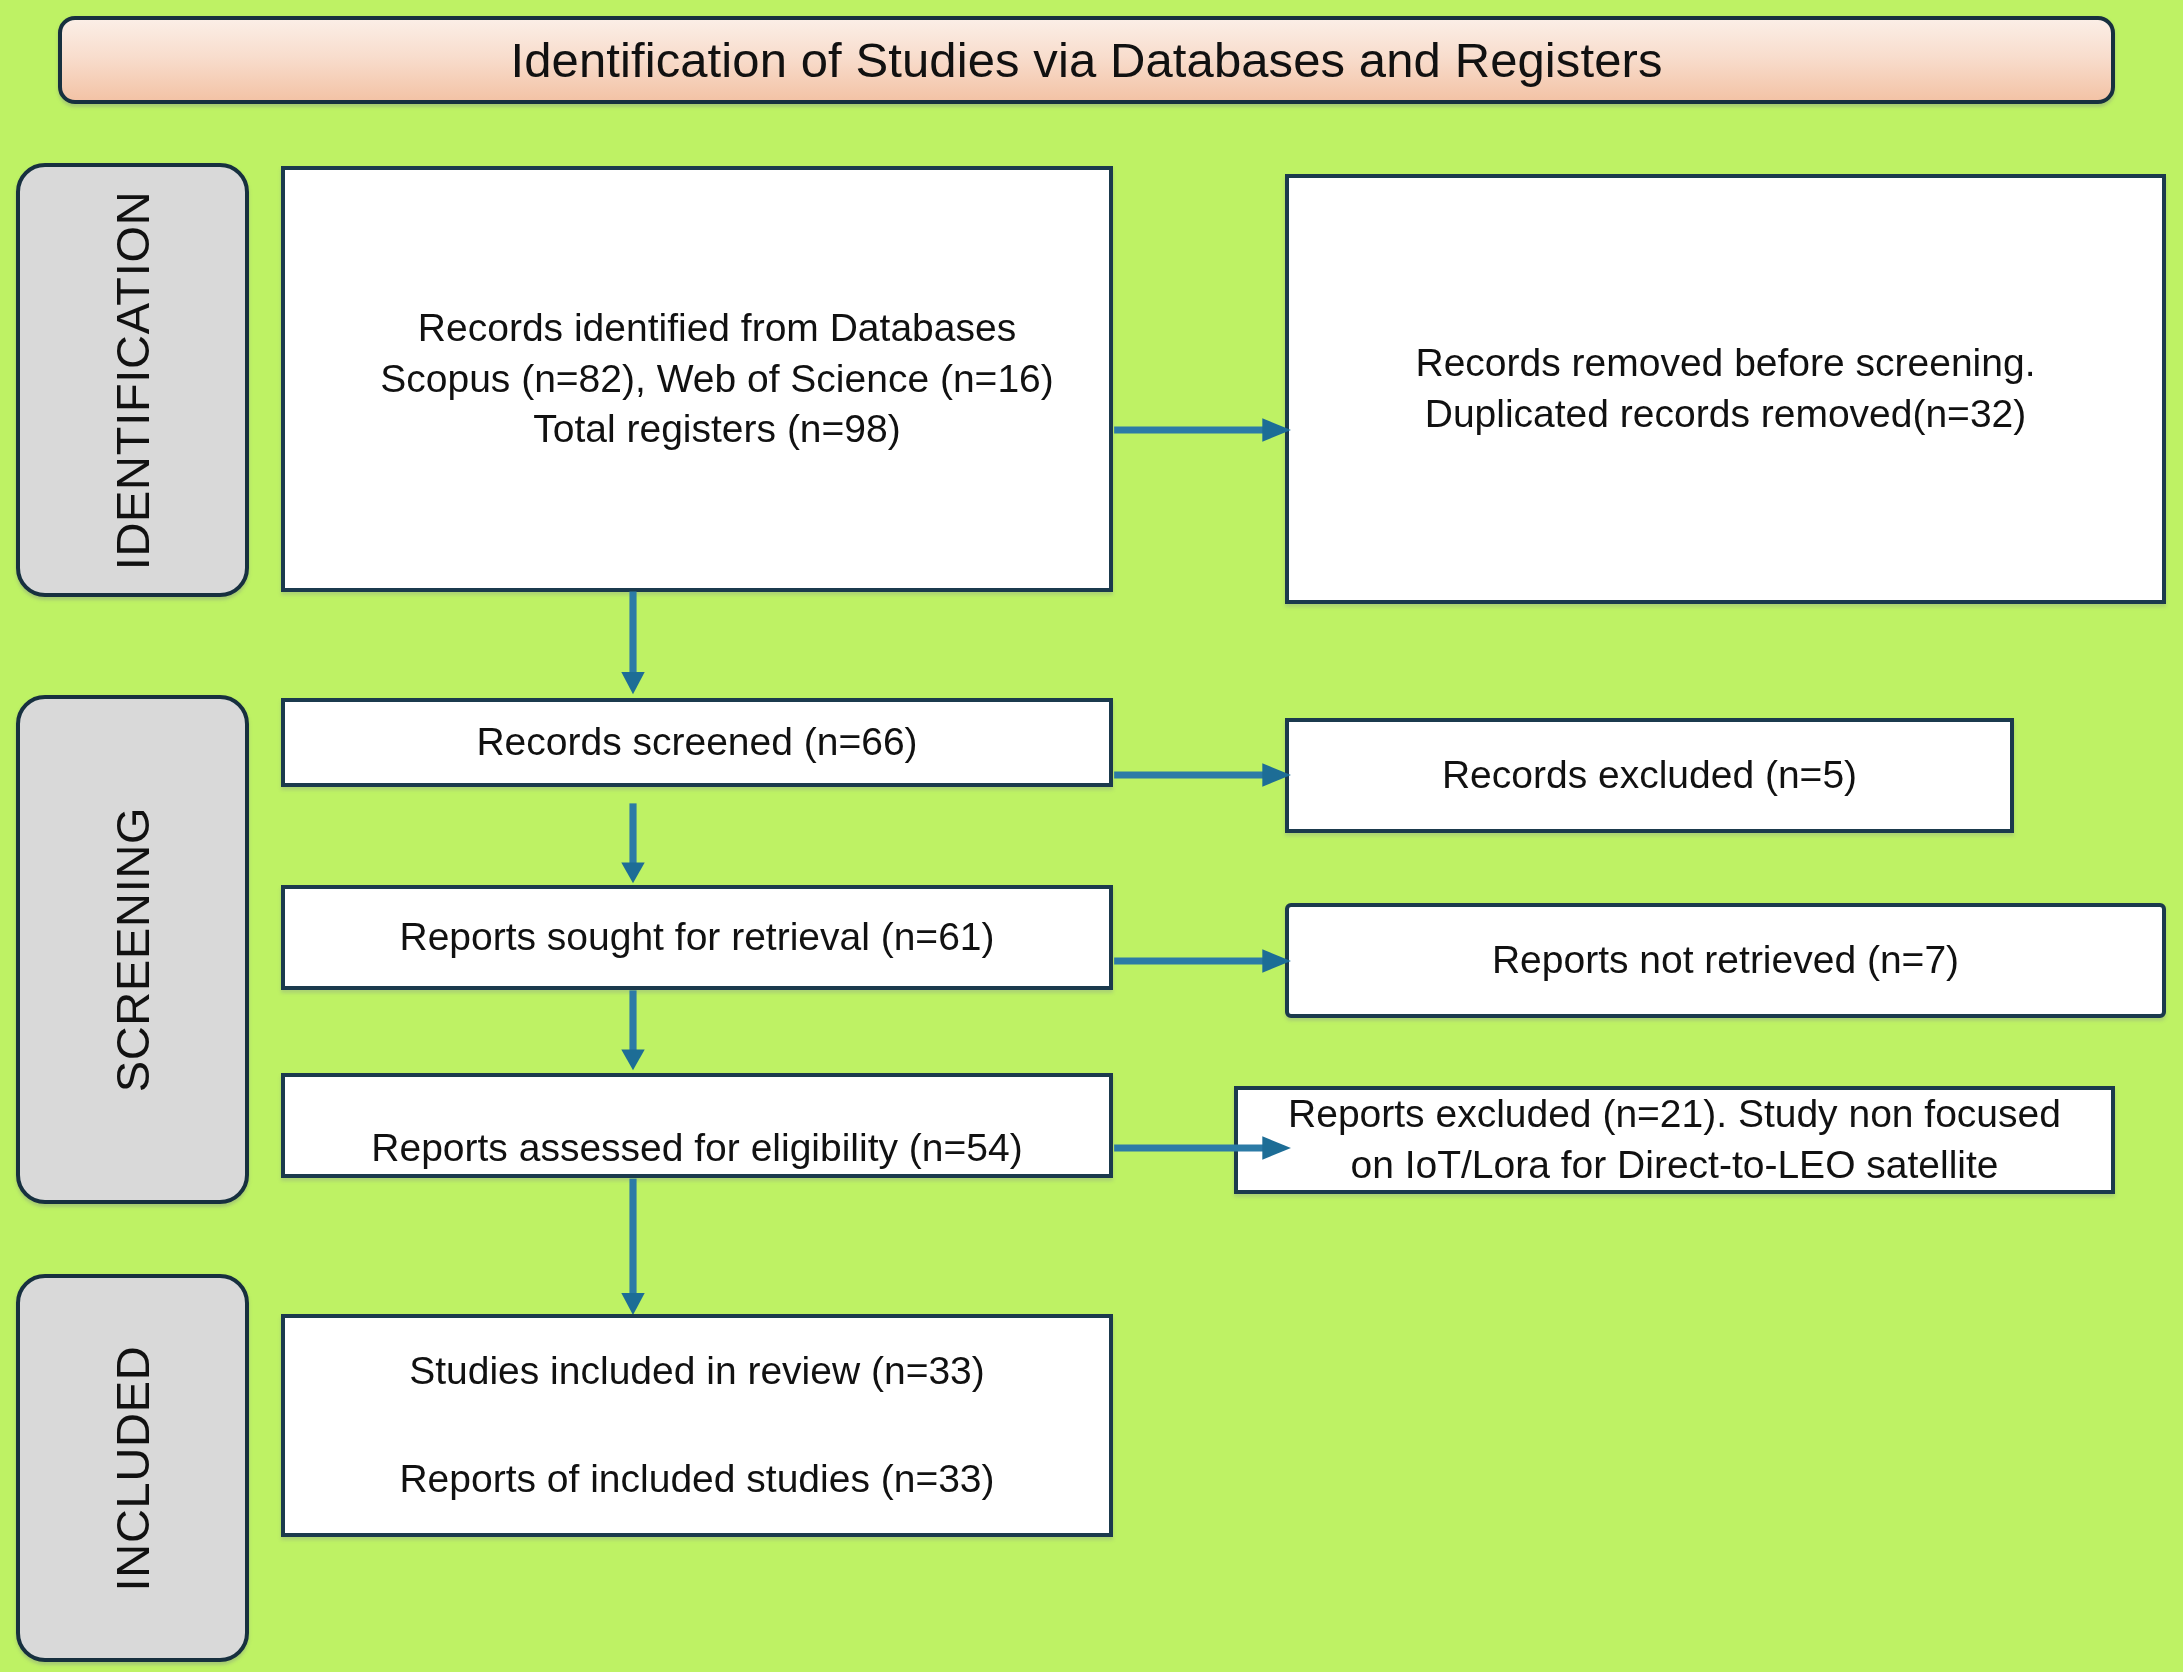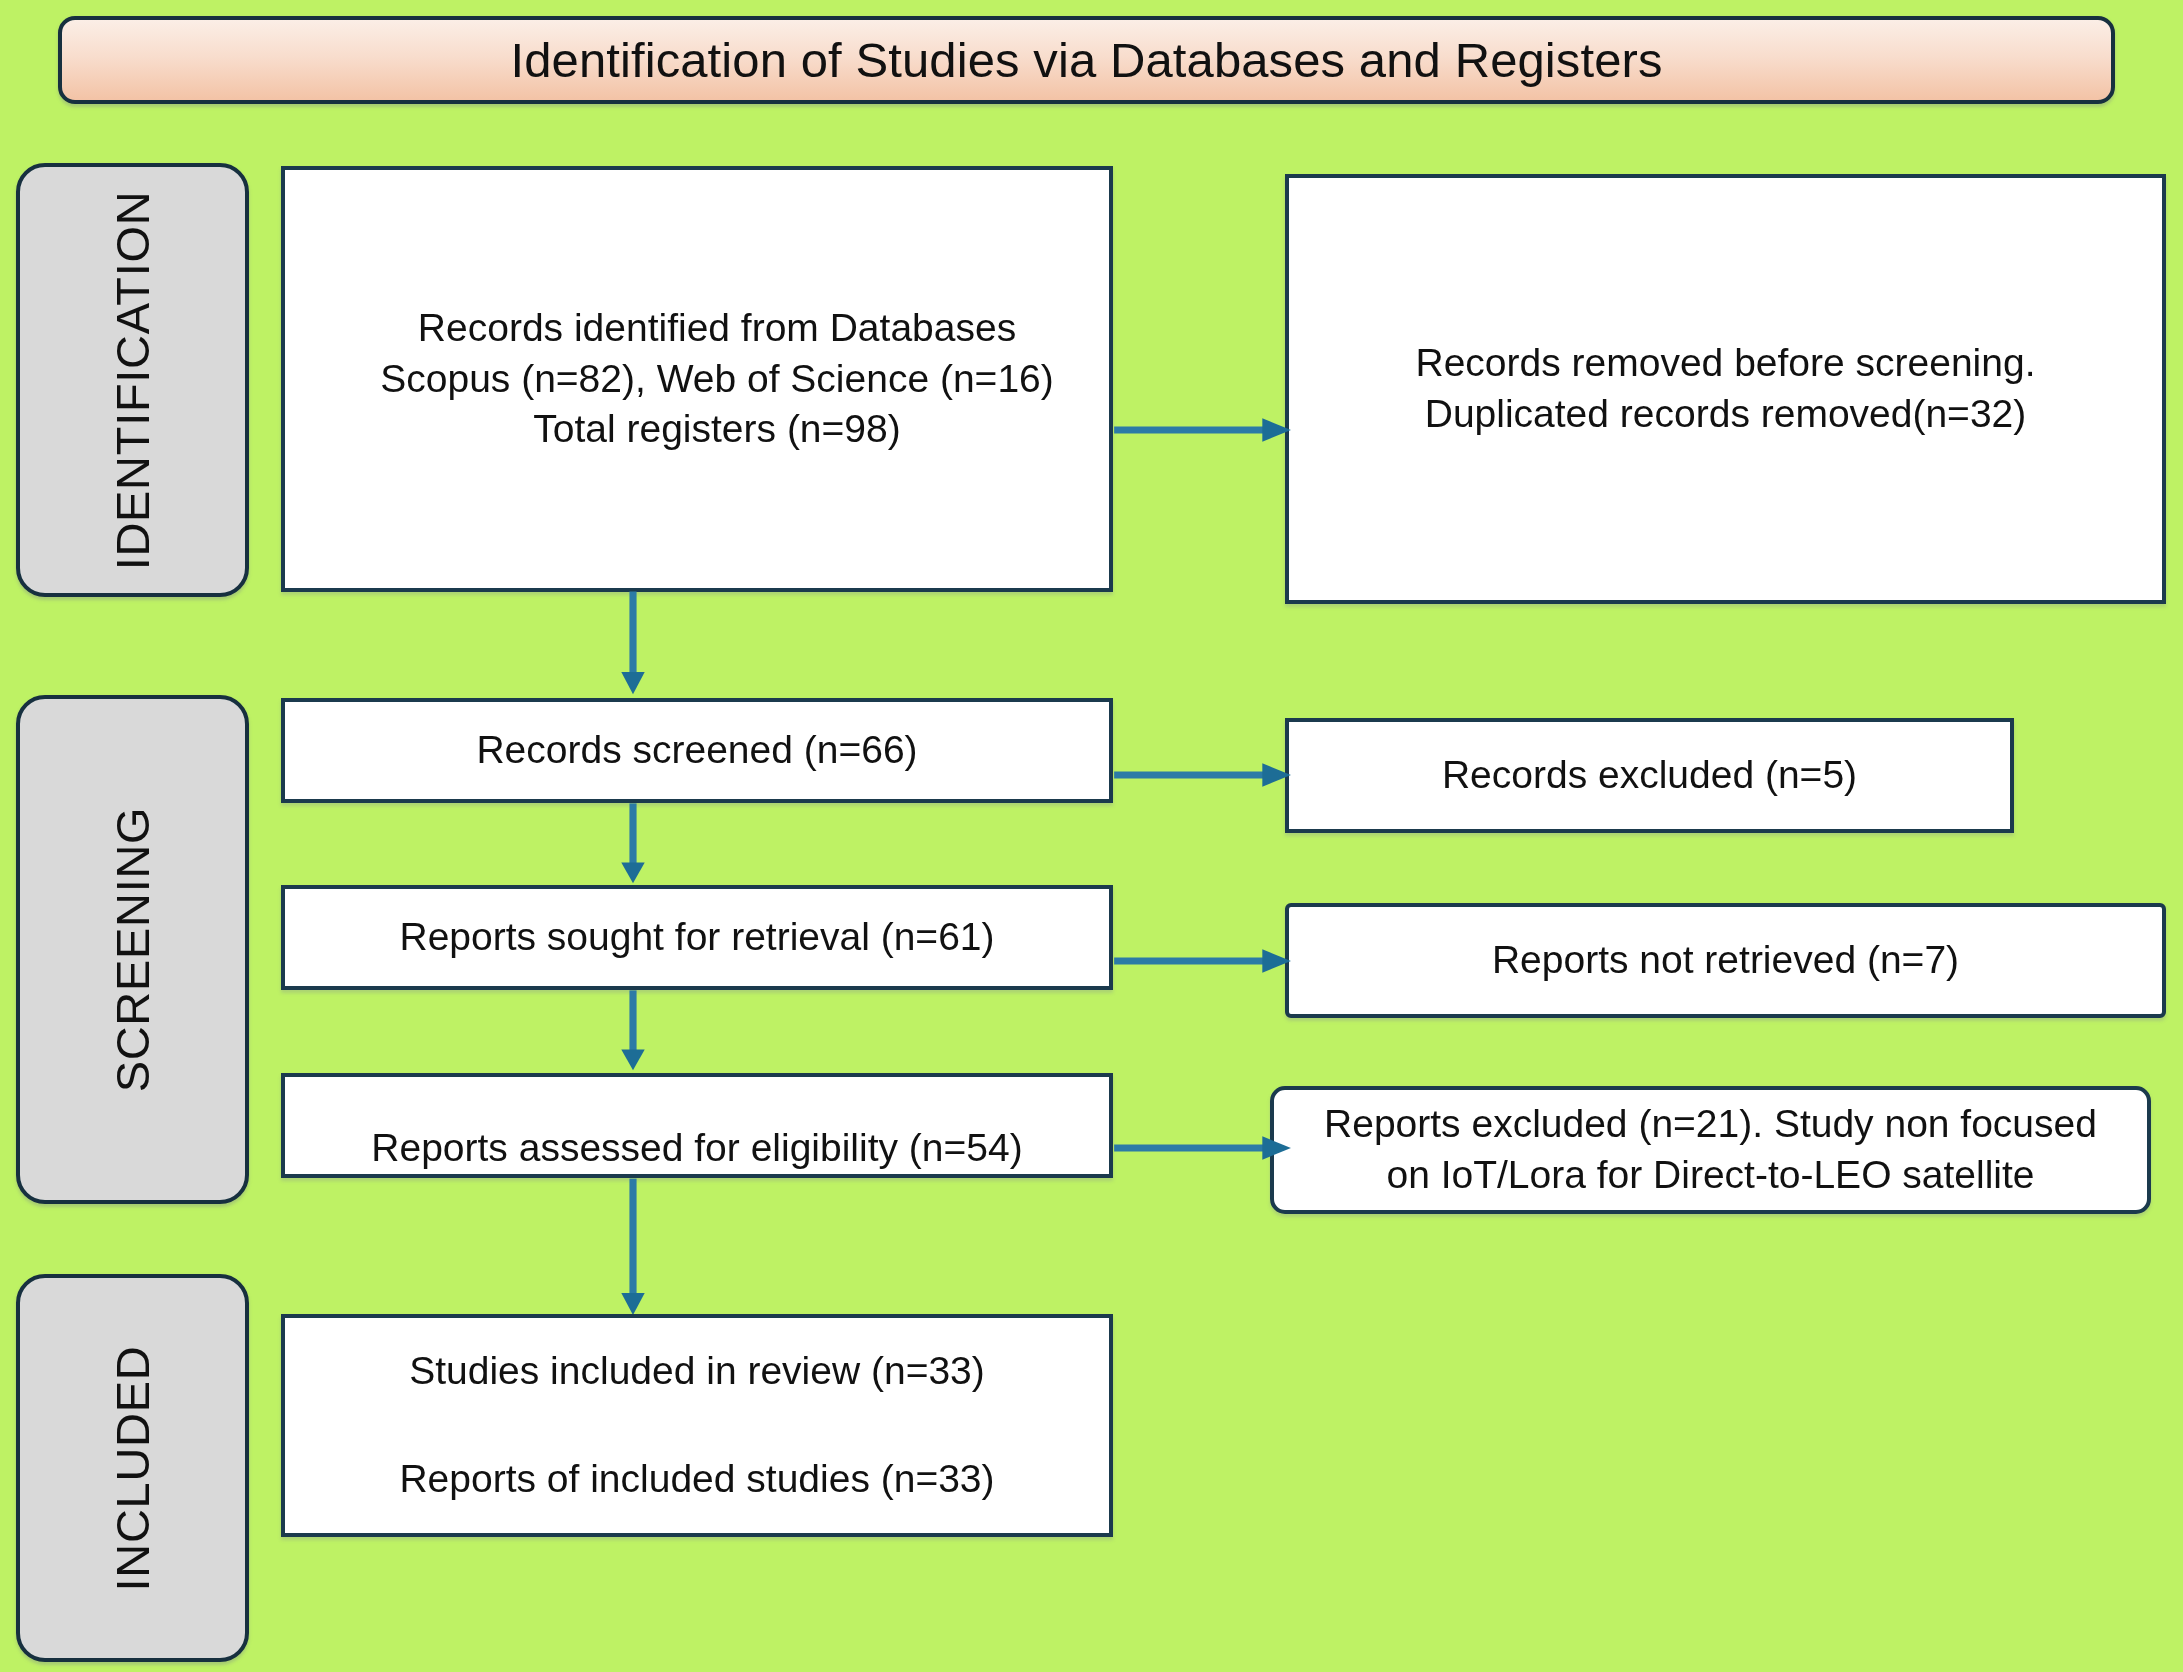--- a/index.html
+++ b/index.html
@@ -134,21 +134,21 @@
     </svg>
   </div>
 
   <div class="conn" style="left:620px; top:591px;">
     <svg width="26" height="105" viewBox="0 0 40 160">
       <line x1="20" y1="0" x2="20" y2="128" stroke="#2c7ba6" stroke-width="11"></line>
       <polygon points="2,124 38,124 20,158" fill="#1d6d96"></polygon>
     </svg>
   </div>
 
-  <div class="flow-box" style="left:281px; top:698px; width:832px; height:105px;">
+  <div class="flow-box" style="left:281px; top:698px; width:832px; height:89px;">
     <div class="lines">
       <div class="flow-line">Records screened (n=66)</div>
     </div>
   </div>
 
   <div class="flow-box" style="left:1285px; top:718px; width:729px; height:115px;">
     <div class="lines">
       <div class="flow-line">Records excluded (n=5)</div>
     </div>
   </div>
@@ -192,21 +192,21 @@
       <polygon points="2,91 38,91 20,123" fill="#1d6d96"></polygon>
     </svg>
   </div>
 
   <div class="flow-box" style="left:281px; top:1073px; width:832px; height:105px;justify-content:flex-end;">
     <div class="lines">
       <div class="flow-line">Reports assessed for eligibility (n=54)</div>
     </div>
   </div>
 
-  <div class="flow-box" style="left:1270px; top:1086px; width:881px; height:128px;border-radius:15px;">
+  <div class="flow-box" style="left:1234px; top:1086px; width:881px; height:108px;">
     <div class="lines">
       <div class="flow-line">Reports excluded (n=21). Study non focused</div>
       <div class="flow-line">on IoT/Lora for Direct-to-LEO satellite</div>
     </div>
   </div>
 
   <div class="conn" style="left:1113px; top:1135px;">
     <svg width="181" height="26" viewBox="0 0 275 40">
       <line x1="0" y1="20" x2="232" y2="20" stroke="#2c7ba6" stroke-width="11"></line>
       <polygon points="228,2 272,20 228,38" fill="#1d6d96"></polygon>

